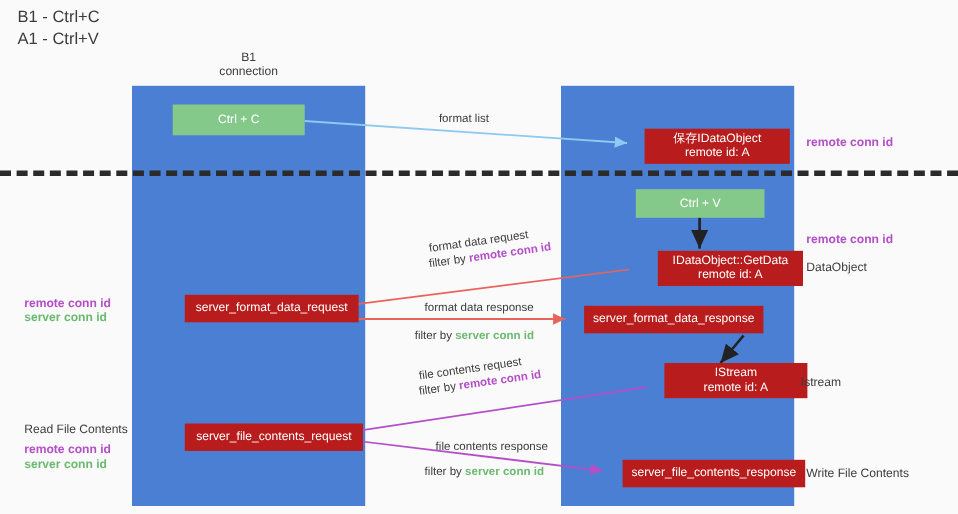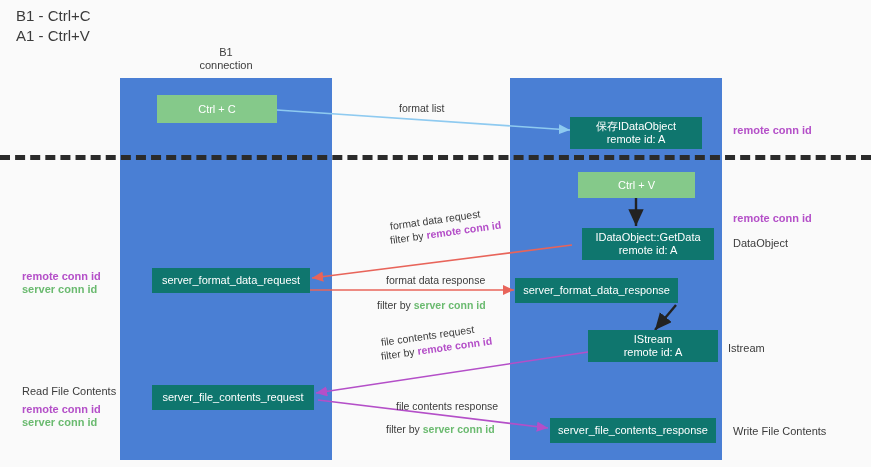--- a/index.html
+++ b/index.html
@@ -27,21 +27,21 @@
   #head-left{left:120px;top:46px;}
   #head-right{left:510px;top:46px;}
 
   .node{
     position:absolute;box-sizing:border-box;
     display:flex;flex-direction:column;align-items:center;justify-content:center;
     color:#ffffff;font-size:11px;line-height:13px;text-align:center;
     padding:3px 18px;
   }
   .node.green{background:#85c98a;}
-  .node.orange{background:#0f766e;}
+  .node.orange{background:#b91c1c;margin-left:16px;}
   .node .l2{font-size:11px;}
 
   .sidelabel{
     position:absolute;font-size:11px;line-height:14px;white-space:nowrap;
   }
   .c-purple{color:#b44fc8;font-weight:bold;}
   .c-green{color:#6aba6f;font-weight:bold;}
   .c-dark{color:#3c3c3c;}
 
   .edgelabel{

